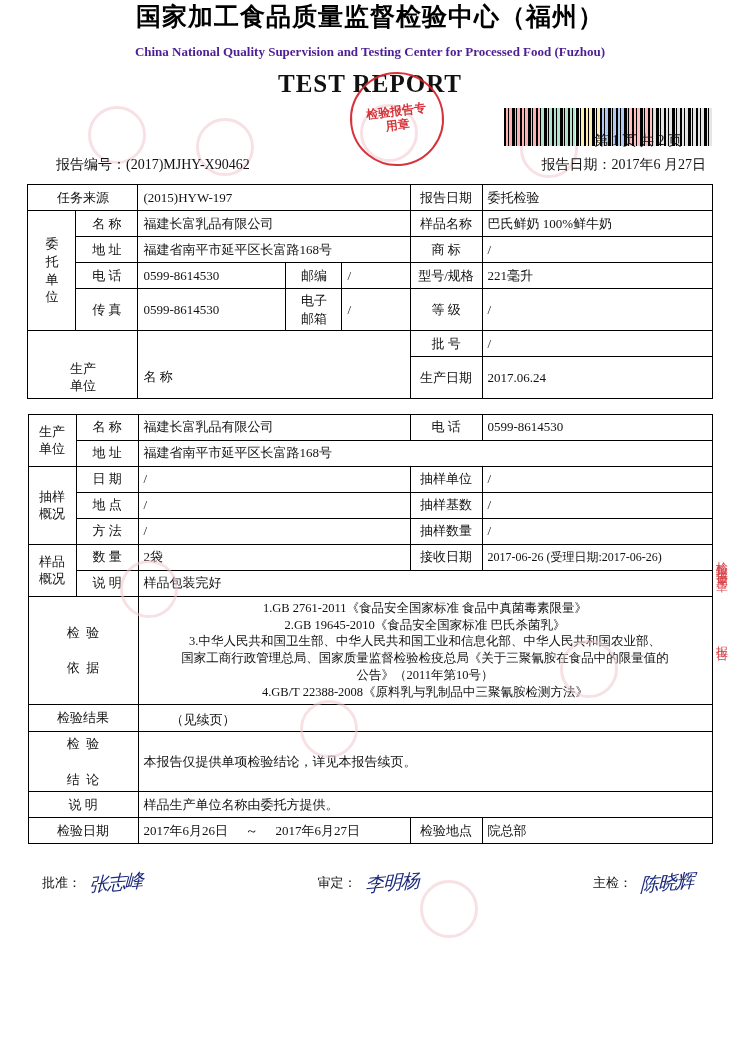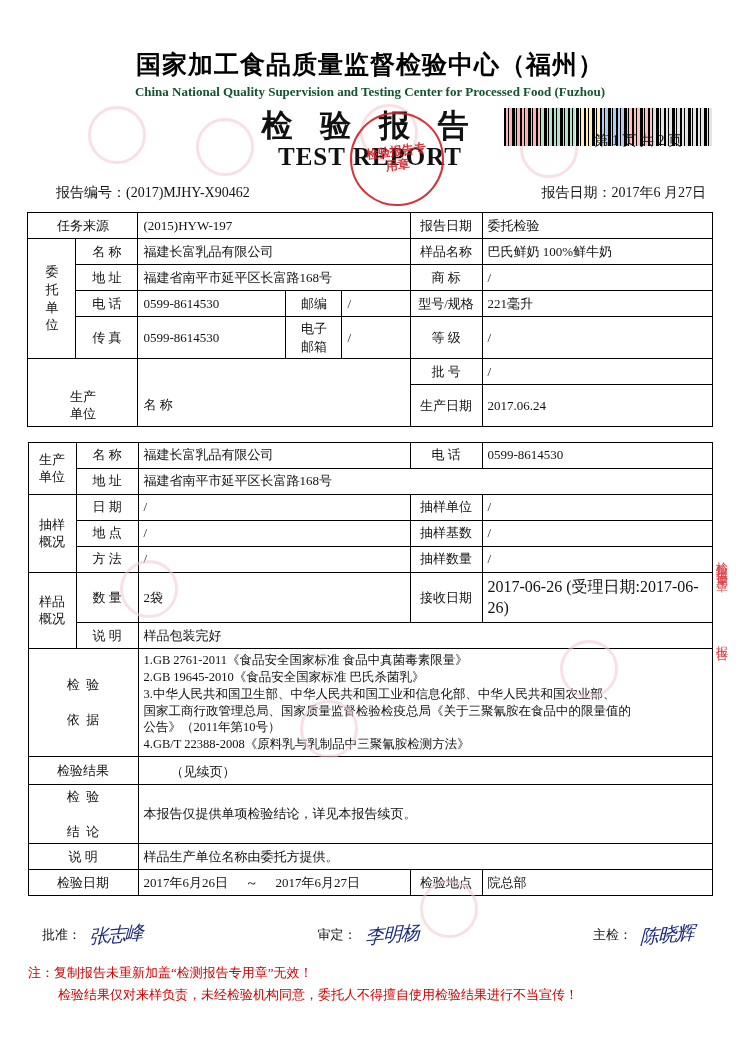--- a/index.html
+++ b/index.html
@@ -32,35 +32,34 @@
   .bg-seal.s2 { width: 58px; height: 58px; left: 196px; top: 118px; }
   .bg-seal.s3 { width: 58px; height: 58px; left: 360px; top: 104px; }
   .bg-seal.s4 { width: 58px; height: 58px; left: 520px; top: 120px; }
   .bg-seal.s5 { width: 58px; height: 58px; left: 120px; top: 560px; }
   .bg-seal.s6 { width: 58px; height: 58px; left: 300px; top: 700px; }
   .bg-seal.s7 { width: 58px; height: 58px; left: 560px; top: 640px; }
   .bg-seal.s8 { width: 58px; height: 58px; left: 420px; top: 880px; }
 
   .header {
     text-align: center;
-    padding-top: 48px;
   }
   .title-cn {
     font-family: "Liberation Serif", "DejaVu Serif", serif;
     font-size: 25px;
     font-weight: bold;
     letter-spacing: 1px;
     color: #000;
   }
   .title-en {
     font-family: "Liberation Serif", "DejaVu Serif", serif;
     font-size: 13px;
     font-weight: bold;
-    margin-top: 3px;
-    color: #14532d;
+    margin-top: 11px;
+    color: #4c1d95;
   }
   .report-title-wrap {
     position: relative;
     text-align: center;
     margin-top: 10px;
     height: 64px;
   }
   .report-cn {
     font-size: 31px;
     font-weight: bold;
@@ -121,21 +120,21 @@
       rgba(0,0,0,0.10) 72%, rgba(0,0,0,0.10) 100%);
     pointer-events: none;
   }
   .page-count {
     position: absolute;
     right: 58px; top: 132px;
     font-size: 14px;
   }
   .meta-row {
     position: relative;
-    margin-top: 10px;
+    margin-top: 22px;
     height: 22px;
     font-size: 14px;
   }
   .meta-left { position: absolute; left: 56px; top: 0; }
   .meta-right { position: absolute; right: 34px; top: 0; }
 
   table.main {
     border-collapse: collapse;
     width: 684px;
     margin: 6px auto 16px auto;
@@ -149,27 +148,27 @@
     height: 26px;
     line-height: 1.35;
   }
   .lbl { text-align: center; white-space: nowrap; }
   .lbl-v {
     text-align: center;
     white-space: nowrap;
     line-height: 1.6;
   }
   .val { text-align: left; padding-left: 8px; }
-  .mono-sm { font-size: 16px; }
+  .mono-sm { font-size: 12px; }
 
   .basis-cell {
     padding: 8px 10px 8px 10px;
     font-size: 12.5px;
     line-height: 1.75;
-    text-align: left;
+    text-align: center;
   }
   .tall-60 { height: 60px; }
   .tall-76 { height: 76px; }
   .tall-100 { height: 100px; }
   .tall-130 { height: 130px; }
 
   .sig-row {
     width: 684px;
     margin: 0 auto;
     display: flex;
@@ -236,21 +235,20 @@
   <div class="bg-seal s5"></div>
   <div class="bg-seal s6"></div>
   <div class="bg-seal s7"></div>
   <div class="bg-seal s8"></div>
 
   <div class="header">
     <div class="title-cn">国家加工食品质量监督检验中心（福州）</div>
     <div class="title-en">China National Quality Supervision and Testing Center for Processed Food (Fuzhou)</div>
 
     <div class="report-title-wrap">
-      <div class="report-cn">检 验 报 告</div>
       <div class="report-en">TEST REPORT</div>
       <div class="stamp">检验报告专用章</div>
     </div>
   </div>
 
   <div class="barcode"></div>
   <div class="barcode-color"></div>
   <div class="page-count">第 1 页  共 2 页</div>
 
   <div class="meta-row">
@@ -434,21 +432,17 @@
       <span class="sig-label">审定：</span>
       <span class="sig-ink">李明杨</span>
     </div>
     <div class="sig-spacer"></div>
     <div class="sig-block" style="margin-right:18px;">
       <span class="sig-label">主检：</span>
       <span class="sig-ink">陈晓辉</span>
     </div>
   </div>
 
-  <div class="notes">
-    <div>注：复制报告未重新加盖“检测报告专用章”无效！</div>
-    <div class="n2">检验结果仅对来样负责，未经检验机构同意，委托人不得擅自使用检验结果进行不当宣传！</div>
-  </div>
 
   <div class="vstamp">检验报告专用章</div>
   <div class="vstamp2">报告</div>
 
 </div>
 
 </body></html>

